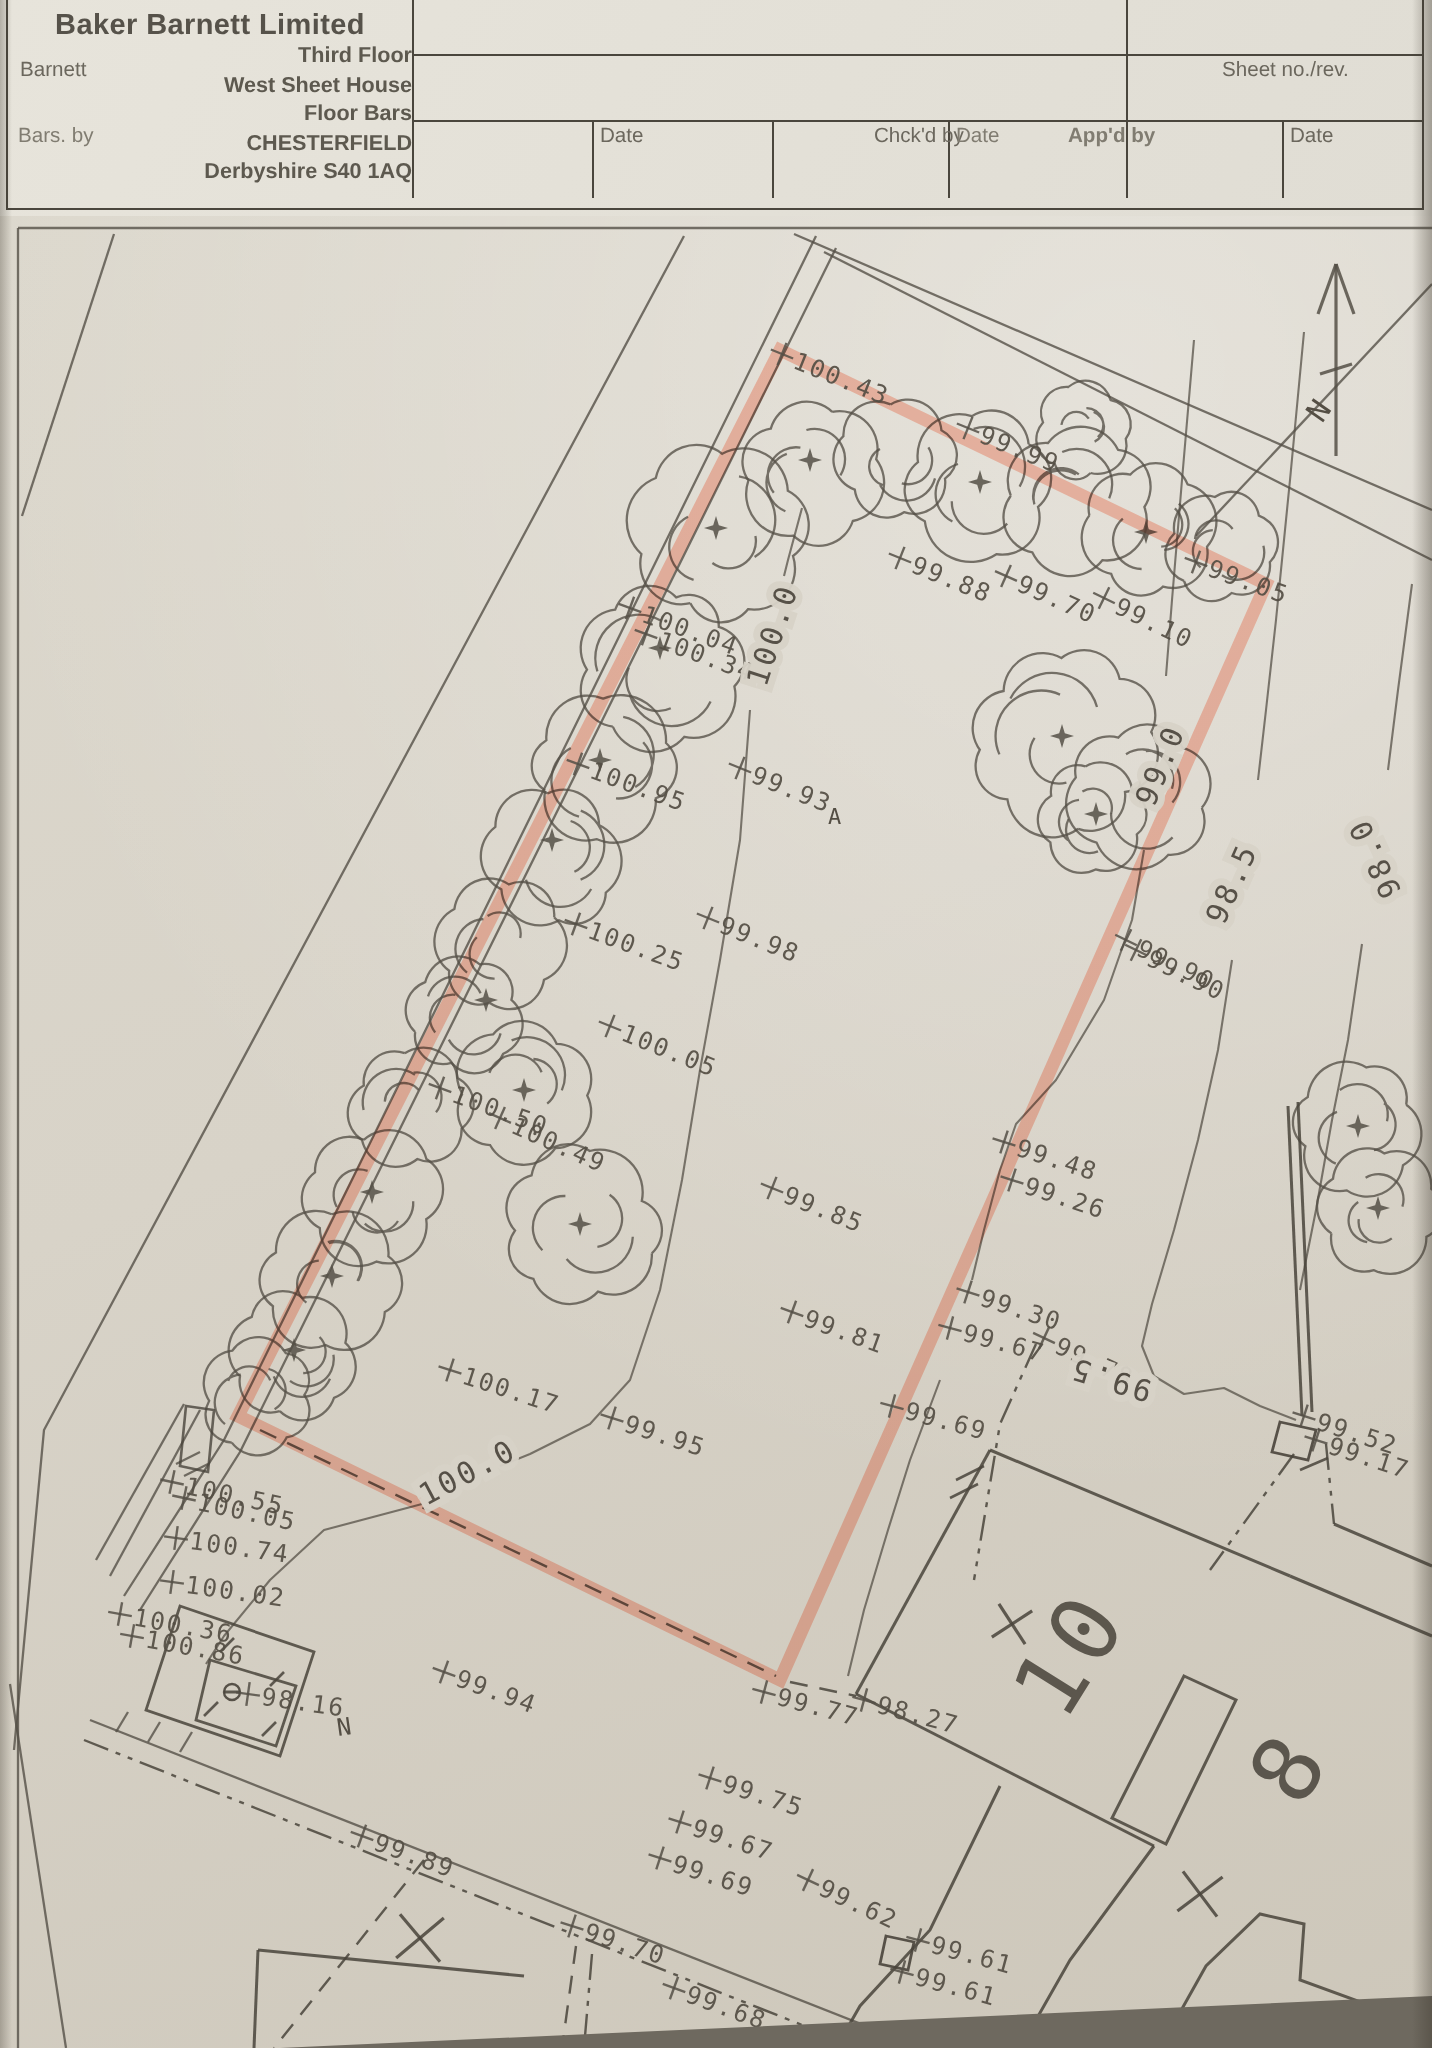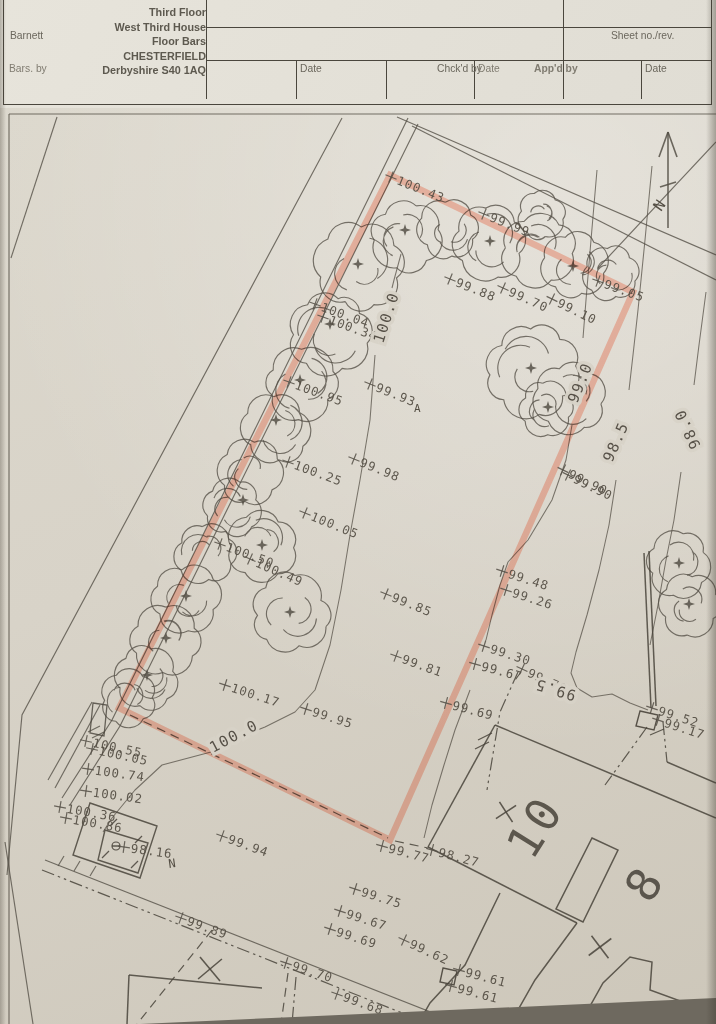--- a/index.html
+++ b/index.html
@@ -28,22 +28,23 @@
   svg text{user-select:none;}
 </style>
 </head>
 <body>
 
 <div class="scan">
 
   <div class="titleblock">
     <div class="tb-outer">
       <div class="tb-company">
+        <div class="tb-name">Baker Barnett Limited</div>
         <div class="tb-line">Third Floor</div>
-        <div class="tb-line">West Third House</div>
+        <div class="tb-line">West Sheet House</div>
         <div class="tb-line">Floor Bars</div>
         <div class="tb-line">CHESTERFIELD</div>
         <div class="tb-line">Derbyshire S40 1AQ</div>
       </div>
       <div class="tb-h" style="top:31px;"></div>
       <div class="tb-h" style="top:64px;"></div>
       <div class="tb-v" style="left:559px;top:0;height:64px;"></div>
       <div class="tb-v" style="left:292px;top:64px;height:39px;"></div>
       <div class="tb-v" style="left:382px;top:64px;height:39px;"></div>
       <div class="tb-v" style="left:470px;top:64px;height:39px;"></div>

